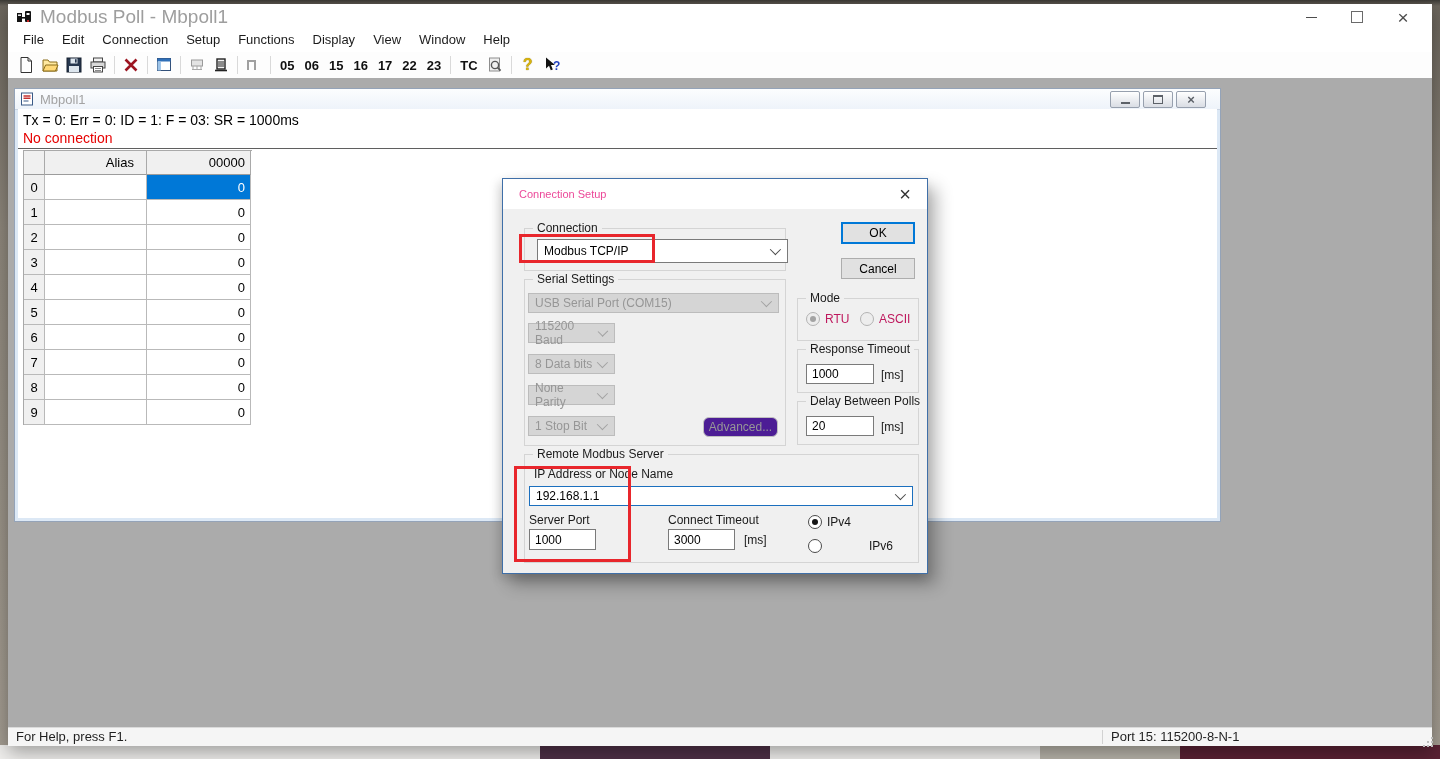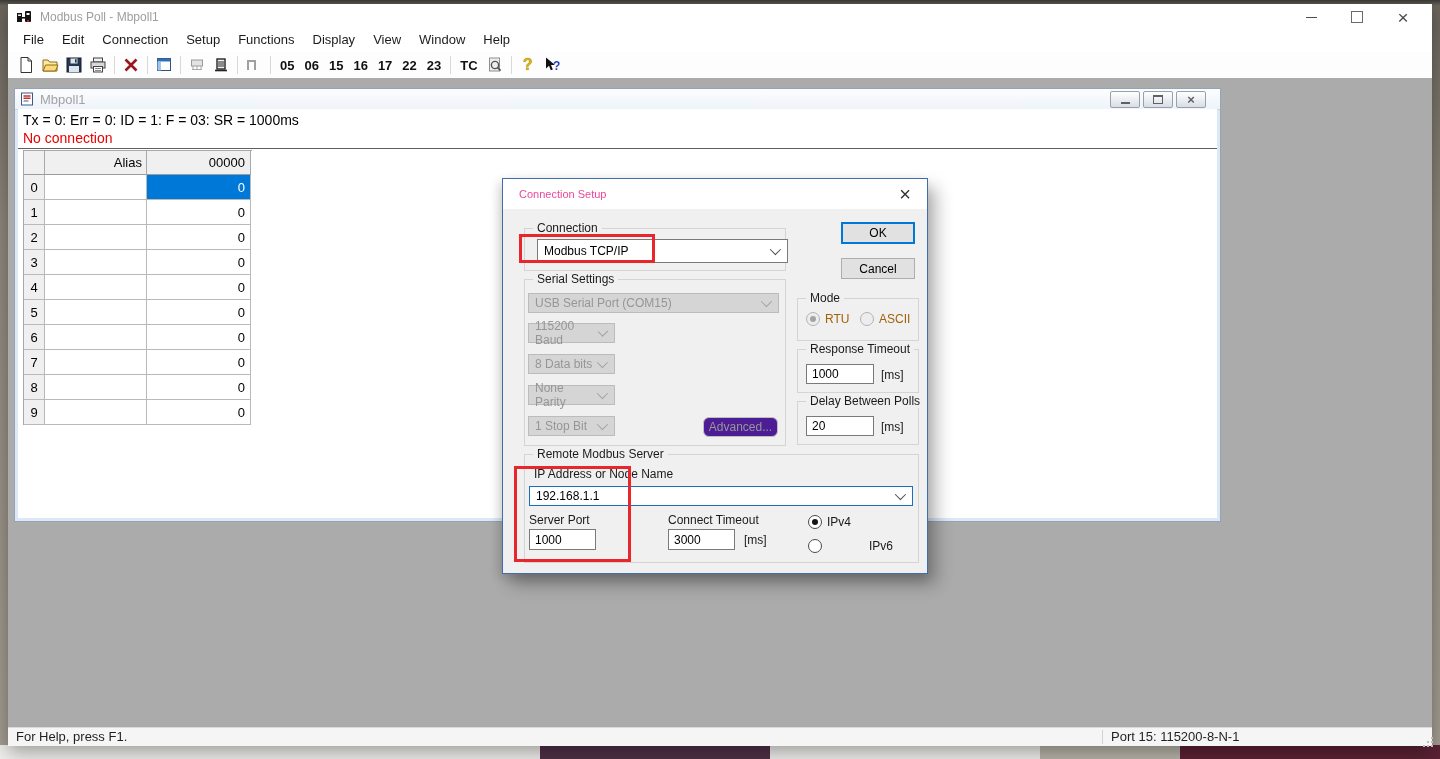--- a/index.html
+++ b/index.html
@@ -6,21 +6,21 @@
     font-family:"Liberation Sans",sans-serif;-webkit-font-smoothing:antialiased;}
   
   .desktop{position:absolute;inset:0;background:linear-gradient(180deg,#3c3a35 0,#6b655c 6px,#8e877c 30%,#a49d92 100%);}
   .desk-bottom{position:absolute;left:0;bottom:0;width:1440px;height:14px;background:#efeeec;}
   .blob{position:absolute;bottom:0;height:14px;}
   
   .app{position:absolute;left:8px;top:4px;width:1424px;height:742px;background:#ffffff;
        box-shadow:0 6px 18px rgba(0,0,0,.35);}
   .titlebar{position:absolute;left:0;top:0;right:0;height:26px;background:#ffffff;display:flex;align-items:center;}
   .app-icon{width:16px;height:16px;margin-left:8px;}
-  .app-title{margin-left:8px;font-size:12px;color:#9e9e9e;}
+  .app-title{margin-left:8px;font-size:19px;color:#9e9e9e;}
   .win-controls{position:absolute;right:6px;top:0;height:26px;display:flex;}
   .win-btn{width:46px;height:26px;display:flex;align-items:center;justify-content:center;color:#4d4d4d;}
   .glyph-min{width:11px;height:1px;background:#4d4d4d;}
   .glyph-max{width:10px;height:10px;border:1px solid #6a6a6a;}
   .glyph-close{font-size:19px;font-weight:300;line-height:1;color:#4d4d4d;}
   
   .menubar{position:absolute;left:0;top:26px;right:0;height:22px;background:#ffffff;display:flex;align-items:flex-start;padding-left:6px;}
   .menu-item{font-size:13px;color:#1c1c1c;padding:2px 9px;}
   
   .toolbar{position:absolute;left:0;top:48px;right:0;height:26px;background:#fdfdfd;border-bottom:1px solid #d5d5d5;
@@ -47,21 +47,21 @@
   .stats-line{position:absolute;left:5px;top:3px;font-size:14px;color:#000;}
   .conn-status{position:absolute;left:5px;top:21px;font-size:14px;color:#e60000;}
   .hsep{position:absolute;left:0;right:0;top:39px;height:1px;background:#5f5f5f;}
   
   .grid{position:absolute;left:5px;top:41px;border-left:1px solid #a9a9a9;border-top:1px solid #a9a9a9;width:228px;}
   .grid-hrow,.grid-row{display:flex;}
   .gc{box-sizing:border-box;border-right:1px solid #b9b9b9;border-bottom:1px solid #b9b9b9;
       font-size:13px;display:flex;align-items:center;background:#fff;}
   .grid-hrow .gc{background:#f0f0f0;border-right:1px solid #a9a9a9;border-bottom:1px solid #9c9c9c;height:24px;}
   .gc.c-idx{width:21px;justify-content:center;background:#f0f0f0;}
-  .gc.c-alias{width:102px;justify-content:flex-end;padding-right:4px;}
+  .gc.c-alias{width:102px;justify-content:flex-end;padding-right:12px;}
   .gc.c-val{width:104px;justify-content:flex-end;padding-right:5px;}
   .grid-row .gc{height:25px;}
   .grid-row:nth-of-type(1) .c-val{background:#0078d7;color:#ffffff;}
   
   .dialog{position:absolute;left:500px;top:174px;width:424px;height:394px;background:#f0f0f0;
           border:1px solid #3f6fa8;box-shadow:8px 10px 16px rgba(0,0,0,.30),-3px 4px 10px rgba(0,0,0,.15);}
   .dlg-titlebar{position:absolute;left:0;top:0;right:0;height:30px;background:#ffffff;display:flex;align-items:center;}
   .dlg-title{margin-left:16px;font-size:11px;color:#ec4899;}
   .dlg-close{position:absolute;right:6px;top:0;width:32px;height:30px;display:flex;align-items:center;justify-content:center;
              font-size:20px;font-weight:300;color:#333;}
@@ -75,21 +75,21 @@
   .combo.dis .chev{border-color:#a2a2a2;}
   .combo.focus{border-color:#1b6fbe;}
   .tbox{position:absolute;box-sizing:border-box;background:#fff;border:1px solid #7a7a7a;font-size:12px;color:#000;
         display:flex;align-items:center;padding-left:5px;}
   .btn{position:absolute;box-sizing:border-box;background:#e1e1e1;border:1px solid #adadad;font-size:12px;color:#000;
        display:flex;align-items:center;justify-content:center;}
   .btn.default{border:2px solid #0078d7;}
   .btn.dis{background:#4c1d95;border-color:#c0c0c0;color:#979797;border-radius:6px;}
   .lbl{position:absolute;font-size:12px;color:#1a1a1a;white-space:nowrap;}
   .radio-row{position:absolute;display:flex;align-items:center;gap:5px;font-size:12px;color:#1a1a1a;}
-  .radio-row.dis{color:#a16207;align-items:flex-end;}
+  .radio-row.dis{color:#be185d;align-items:flex-end;}
   .rdot{width:12px;height:12px;border-radius:50%;border:1px solid #4a4a4a;background:#fff;position:relative;flex:0 0 auto;}
   .rdot.checked::after{content:"";position:absolute;left:3px;top:3px;width:6px;height:6px;border-radius:50%;background:#161616;}
   .rdot.dis{border-color:#b3b3b3;background:#ededed;}
   .rdot.dis.checked::after{background:#a3a3a3;}
   .redbox{position:absolute;border:3px solid #e8262c;z-index:30;}
   
   .statusbar{position:absolute;left:0;right:0;bottom:0;height:18px;background:#f5f5f5;border-top:1px solid #dadada;}
   .sb-left{position:absolute;left:8px;top:1px;font-size:13px;color:#1f1f1f;}
   .sb-div{position:absolute;left:1094px;top:2px;bottom:2px;width:1px;background:#d2d2d2;}
   .sb-right{position:absolute;left:1103px;top:1px;font-size:13px;color:#1f1f1f;}

